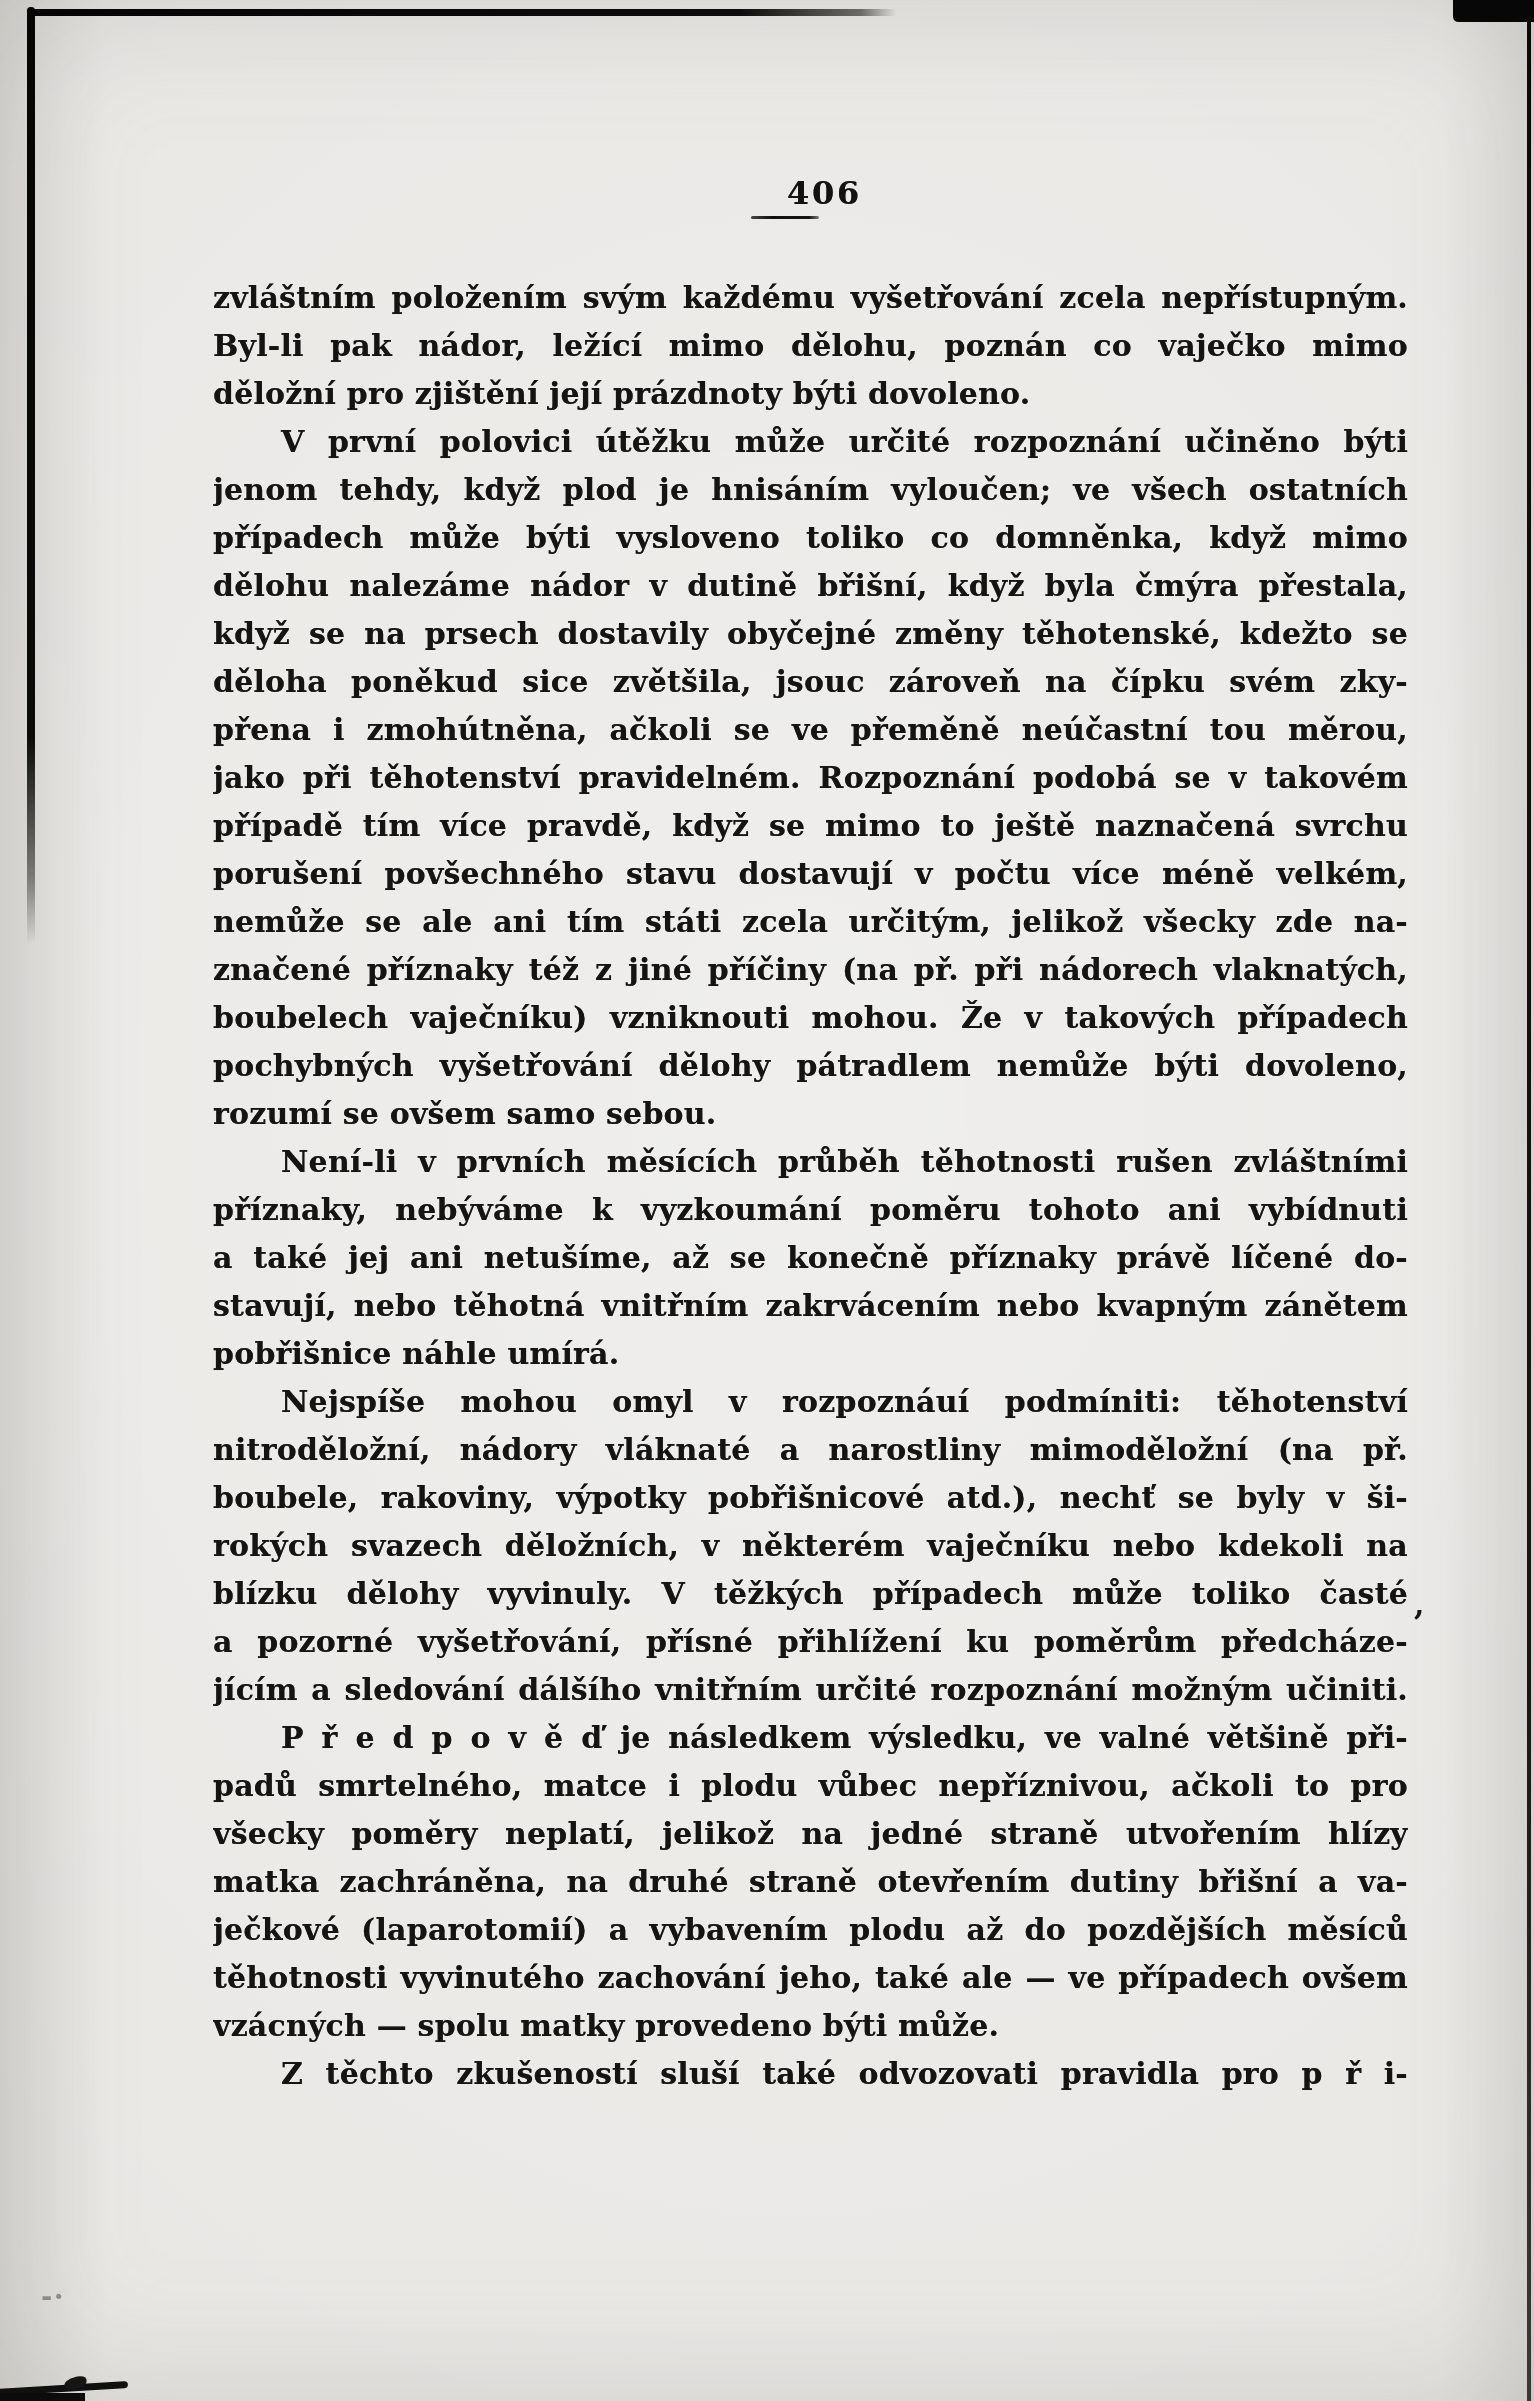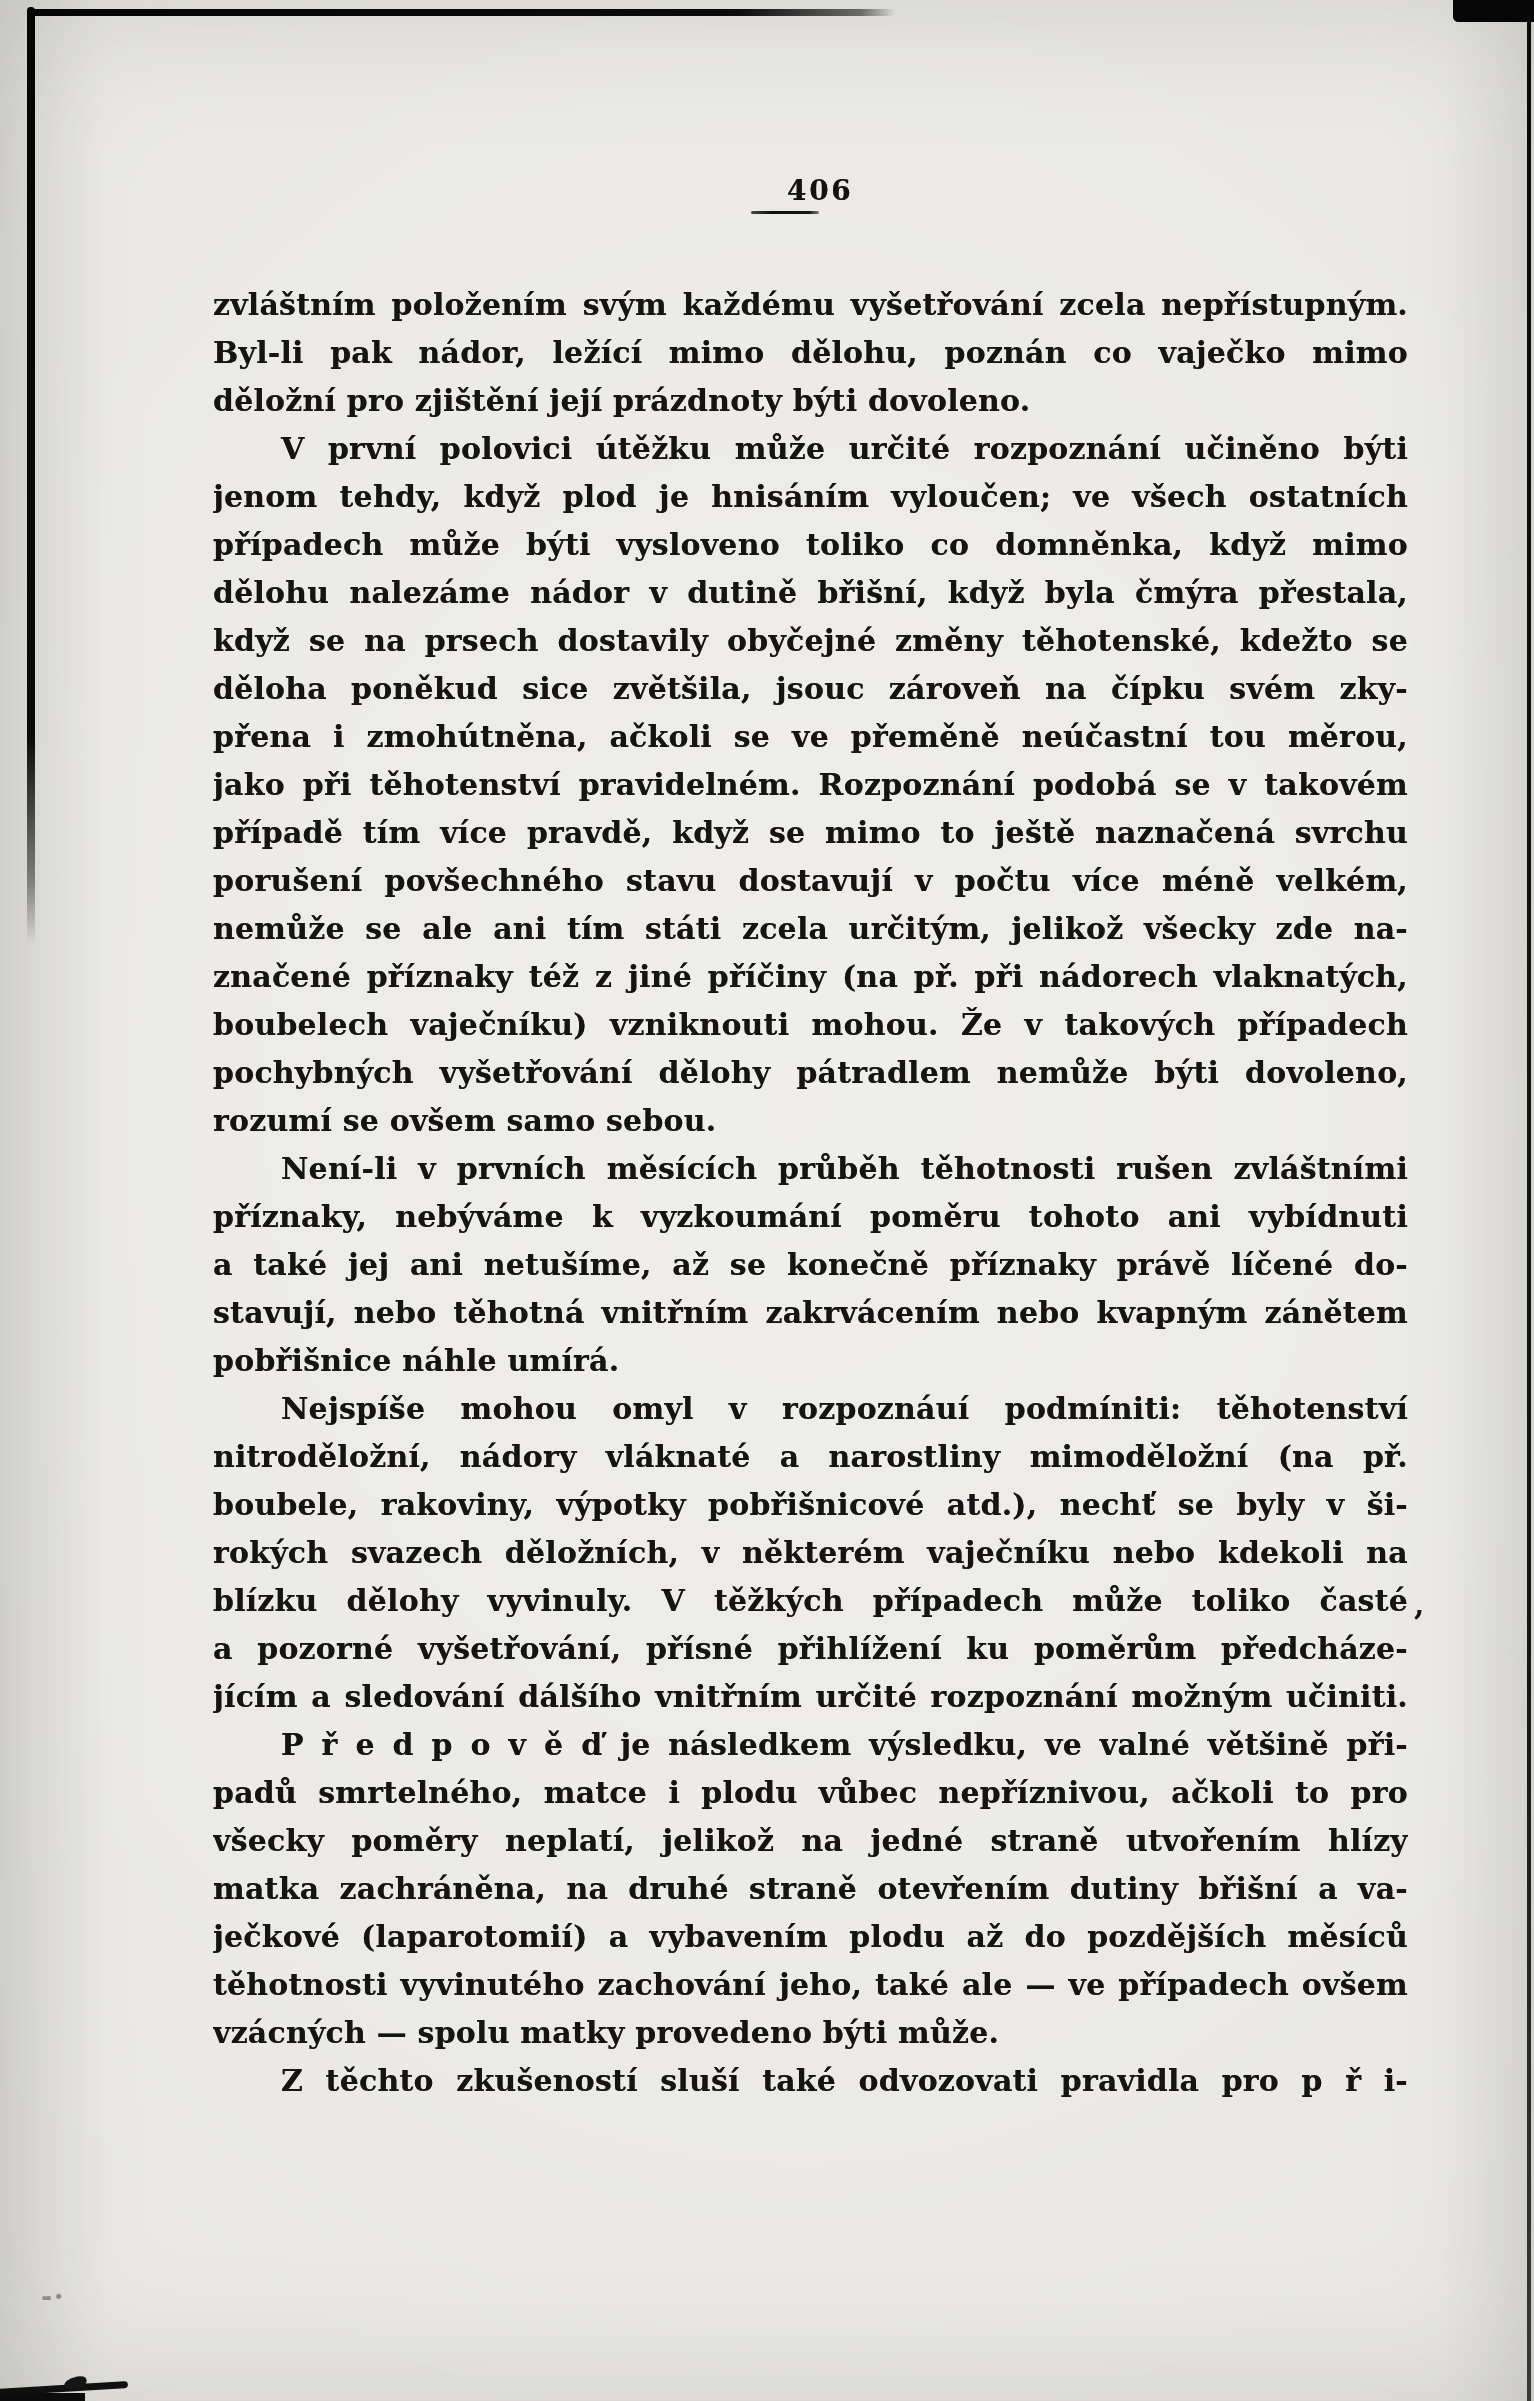--- a/index.html
+++ b/index.html
@@ -49,33 +49,33 @@
   .edge-bottom-strip{
     position:absolute;left:0;top:2393px;width:85px;height:8px;background:#0c0c0c;
   }
   .margin-dash{
     position:absolute;left:41px;top:2281px;
     font-size:27px;color:#8e8c87;font-weight:bold;letter-spacing:1.8px;
   }
   
   .pagenum-wrap{position:absolute;left:743px;top:174px;width:84px;text-align:center;}
   .pagenum{
-    font-size:28px;font-weight:bold;color:#131211;
+    font-size:32px;font-weight:bold;color:#131211;
     letter-spacing:2.7px;
     text-shadow:0 0 0.5px rgba(0,0,0,.6);
     margin-left:44px;
   }
   .pagenum-rule{
     margin:3.6px auto 0 auto;width:68px;height:3.6px;
     background:linear-gradient(90deg,rgba(15,15,15,.75),#101010 30%,#141414 85%,rgba(16,16,16,.5));
     border-radius:1.8px;
   }
   
   .textblock{
-    position:absolute;left:213px;top:281px;width:1195px;
+    position:absolute;left:213px;top:274px;width:1195px;
     color:#151413;
     font-size:30px;font-weight:bold;
     letter-spacing:0.2px;
     text-shadow:0 0 0.6px rgba(10,10,10,.55);
   }
   .line{
     height:48px;line-height:48px;
     text-align:justify;
     -moz-text-align-last:justify;
     text-align-last:justify;

